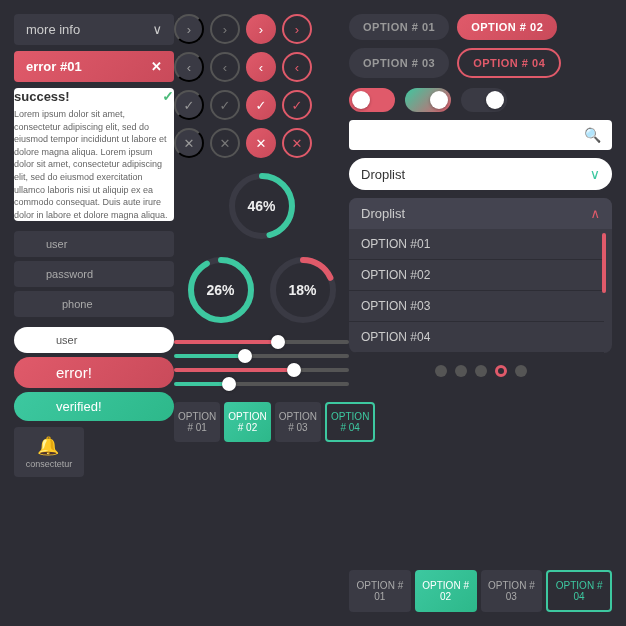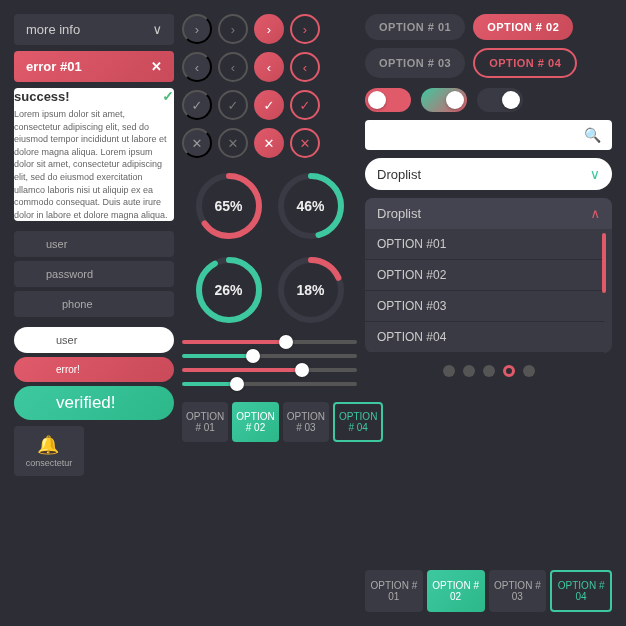--- a/index.html
+++ b/index.html
@@ -11,21 +11,21 @@
       font-family: 'Arial', sans-serif;
       font-size: 12px;
       color: #fff;
     }
 
     .main-container {
       display: flex;
       width: 626px;
       height: 626px;
       padding: 14px;
-      gap: 8px;
+      gap: 0;
     }
 
     
     .left-col {
       width: 160px;
       display: flex;
       flex-direction: column;
       gap: 6px;
       flex-shrink: 0;
     }
@@ -111,31 +111,31 @@
       font-size: 11px;
       width: 100%;
       position: relative;
     }
 
     .input-error-flat {
       background: linear-gradient(135deg, #e05a6a, #c94a5a);
       border-radius: 20px;
       color: #fff;
       padding: 7px 10px 7px 28px;
-      font-size: 10px;
+      font-size: 15px;
       width: 100%;
       position: relative;
     }
 
     .input-verified-flat {
       background: linear-gradient(135deg, #3dc8a0, #2db88a);
       border-radius: 20px;
       color: #fff;
       padding: 7px 10px 7px 28px;
-      font-size: 17px;
+      font-size: 13px;
       width: 100%;
       position: relative;
     }
 
     .input-validation-flat {
       background: #fff;
       border-radius: 20px;
       color: #e05a6a;
       padding: 7px 10px 7px 28px;
       font-size: 11px;
@@ -605,27 +605,20 @@
     </div>
 
     <div class="icon-row">
       <button class="icon-circle ic-dark">✕</button>
       <button class="icon-circle ic-outline-gray" style="color:#777">✕</button>
       <button class="icon-circle ic-pink">✕</button>
       <button class="icon-circle ic-outline-pink">✕</button>
     </div>
 
     <div class="progress-row">
-      <div class="progress-circle">
-        <svg width="72" height="72" viewBox="0 0 72 72">
-          <circle cx="36" cy="36" r="30" fill="none" stroke="#3a3a44" stroke-width="6"></circle>
-          <circle cx="36" cy="36" r="30" fill="none" stroke="#e05a6a" stroke-width="6" stroke-dasharray="188.5" stroke-dashoffset="66" stroke-linecap="round"></circle>
-        </svg>
-        <span class="pct-label">65%</span>
-      </div>
       <div class="progress-circle">
         <svg width="72" height="72" viewBox="0 0 72 72">
           <circle cx="36" cy="36" r="30" fill="none" stroke="#3a3a44" stroke-width="6"></circle>
           <circle cx="36" cy="36" r="30" fill="none" stroke="#3dc8a0" stroke-width="6" stroke-dasharray="188.5" stroke-dashoffset="102" stroke-linecap="round"></circle>
         </svg>
         <span class="pct-label">46%</span>
       </div>
     </div>
 
     <div class="progress-row">

